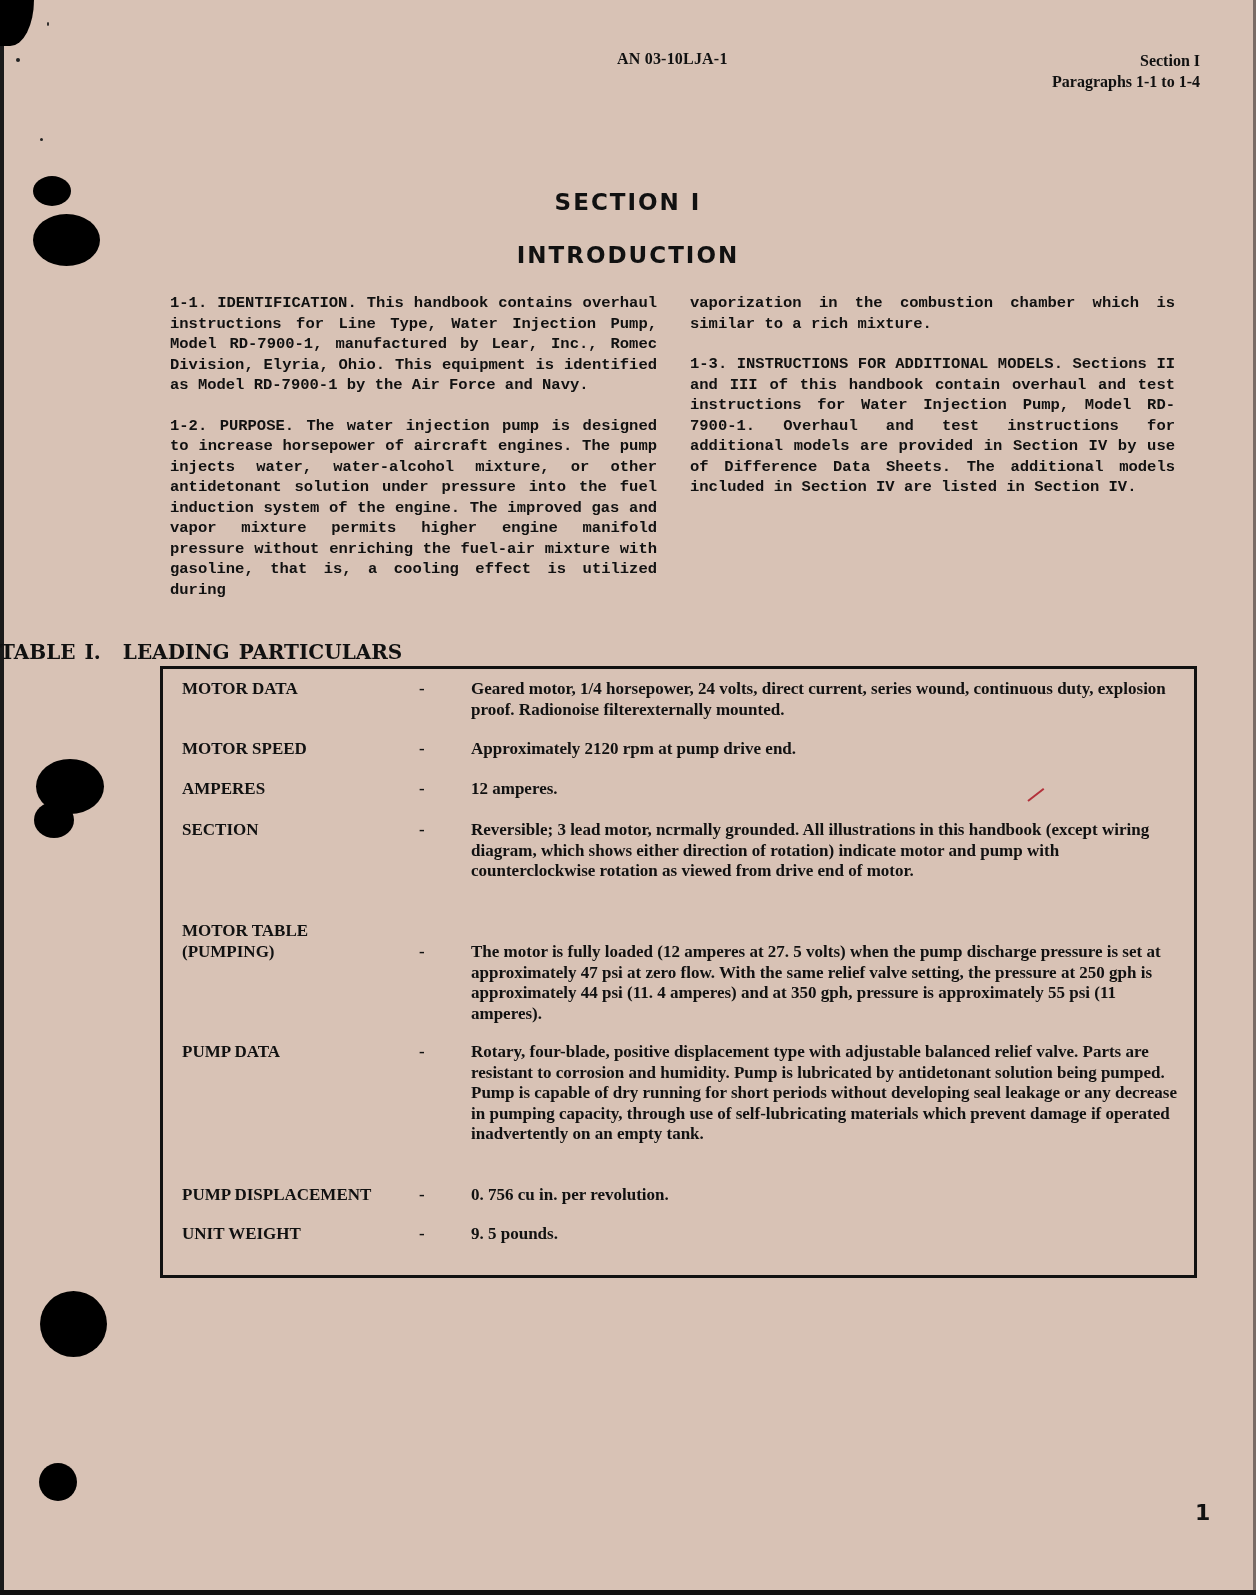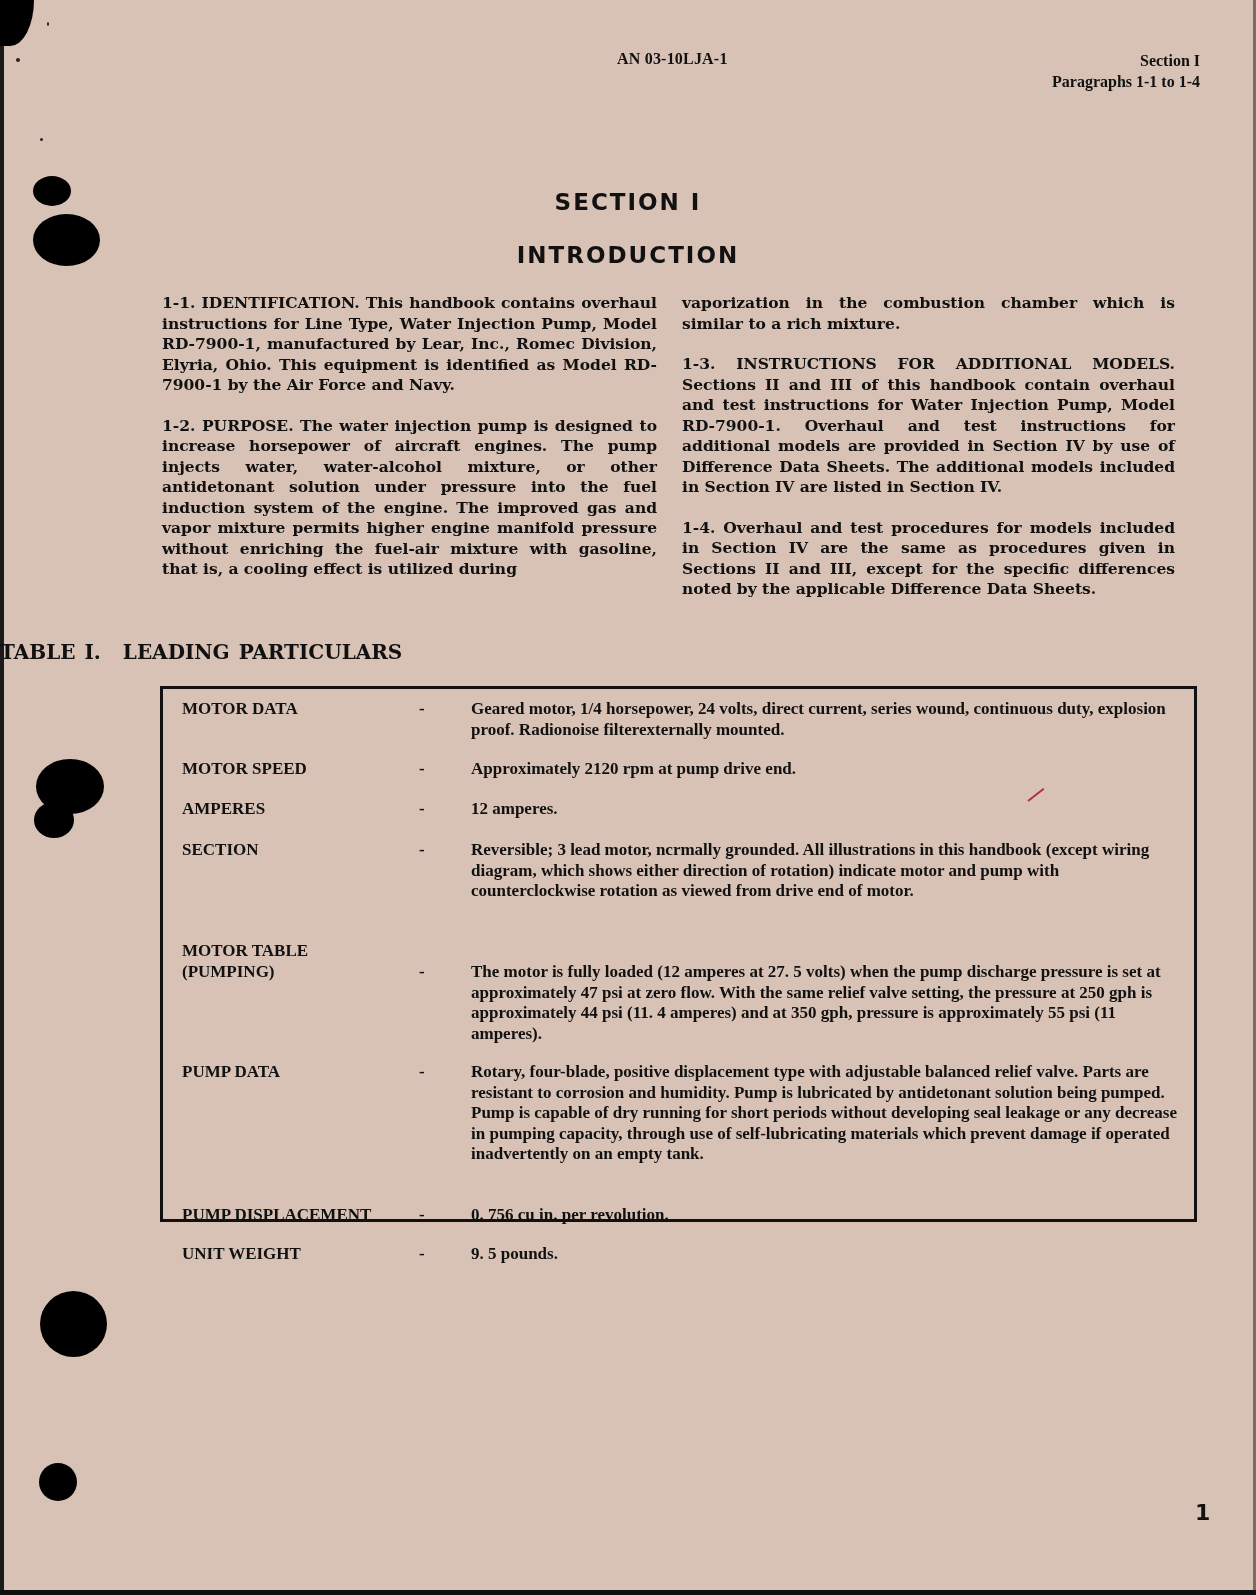--- a/index.html
+++ b/index.html
@@ -78,38 +78,38 @@
 
     .col {
       position: absolute;
       width: 495px;
       font-size: 15.5px;
       font-weight: bold;
       line-height: 20.5px;
       text-align: justify;
       font-family: "DejaVu Serif", serif;
     }
-    .col p { margin: 0 0 20px 0; }
+    .col p { margin: 0 0 20px 8px; font-family: Liberation Mono, monospace; }
 
     .table-caption {
       position: absolute;
       left: 0; width: 1256px;
       top: 640px;
       text-align: left;
       font-size: 20px;
       font-weight: bold;
       font-family: "DejaVu Serif", serif;
       word-spacing: 2px;
     }
     .table-caption .gap { display: inline-block; width: 22px; }
 
     .particulars-box {
       position: absolute;
-      left: 160px; top: 686px;
-      width: 1037px; height: 536px;
+      left: 160px; top: 666px;
+      width: 1037px; height: 612px;
       border: 3px solid #111;
       box-sizing: border-box;
     }
     .row {
       position: absolute;
       left: 0; width: 100%;
       font-family: "Liberation Serif", serif;
       font-weight: bold;
       font-size: 17px;
       line-height: 20.5px;
@@ -174,21 +174,20 @@
 <div class="section-title" style="top:242px;">INTRODUCTION</div>
 
 <div class="col" style="left:162px;top:293px;">
   <p>1-1. IDENTIFICATION.  This handbook contains overhaul instructions for Line Type, Water Injection Pump, Model RD-7900-1, manufactured by Lear, Inc., Romec Division, Elyria, Ohio. This equipment is identified as Model RD-7900-1 by the Air Force and Navy.</p>
   <p>1-2. PURPOSE.  The water injection pump is designed to increase horsepower of aircraft engines. The pump injects water, water-alcohol mixture, or other antidetonant solution under pressure into the fuel induction system of the engine.  The improved gas and vapor mixture permits higher engine manifold pressure without enriching the fuel-air mixture with gasoline, that is, a cooling effect is utilized during</p>
 </div>
 
 <div class="col" style="left:682px;top:293px;width:493px;">
   <p>vaporization in the combustion chamber which is similar to a rich mixture.</p>
   <p>1-3. INSTRUCTIONS FOR ADDITIONAL MODELS. Sections II and III of this handbook contain overhaul and test instructions for Water Injection Pump, Model RD-7900-1.  Overhaul and test instructions for additional models are provided in Section IV by use of Difference Data Sheets.  The additional models included in Section IV are listed in Section IV.</p>
-  <p>1-4. Overhaul and test procedures for models included in Section IV are the same as procedures given in Sections II and III, except for the specific differences noted by the applicable Difference Data Sheets.</p>
 </div>
 
 <div class="table-caption">
   <span>TABLE I.</span><span class="gap"></span><span>LEADING PARTICULARS</span>
 </div>
 
 <div class="particulars-box">
   <div class="row" style="top:10px;">
     <div class="label">MOTOR DATA</div>
     <div class="dash">-</div>

